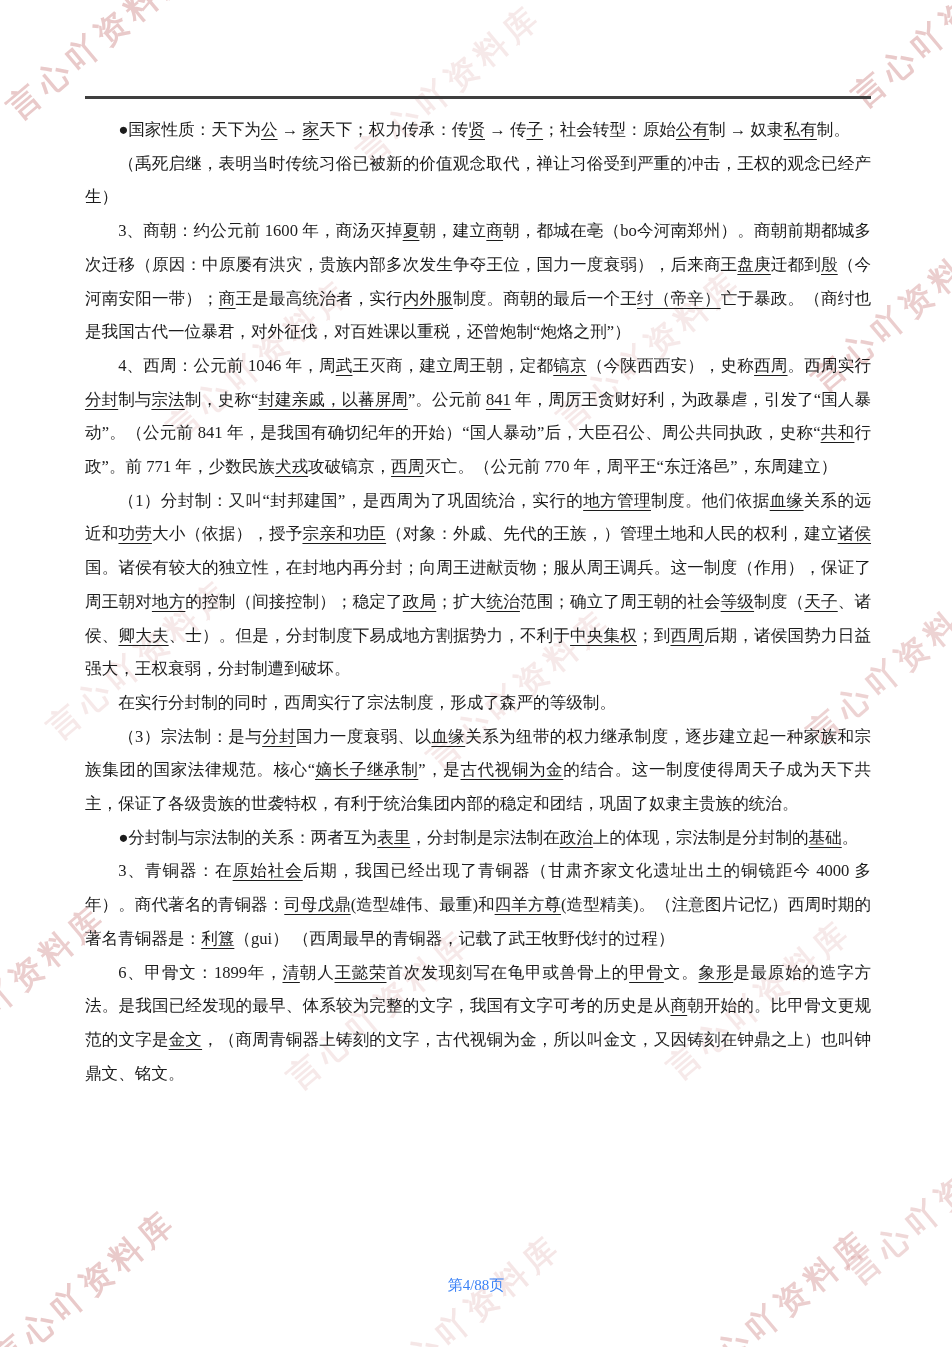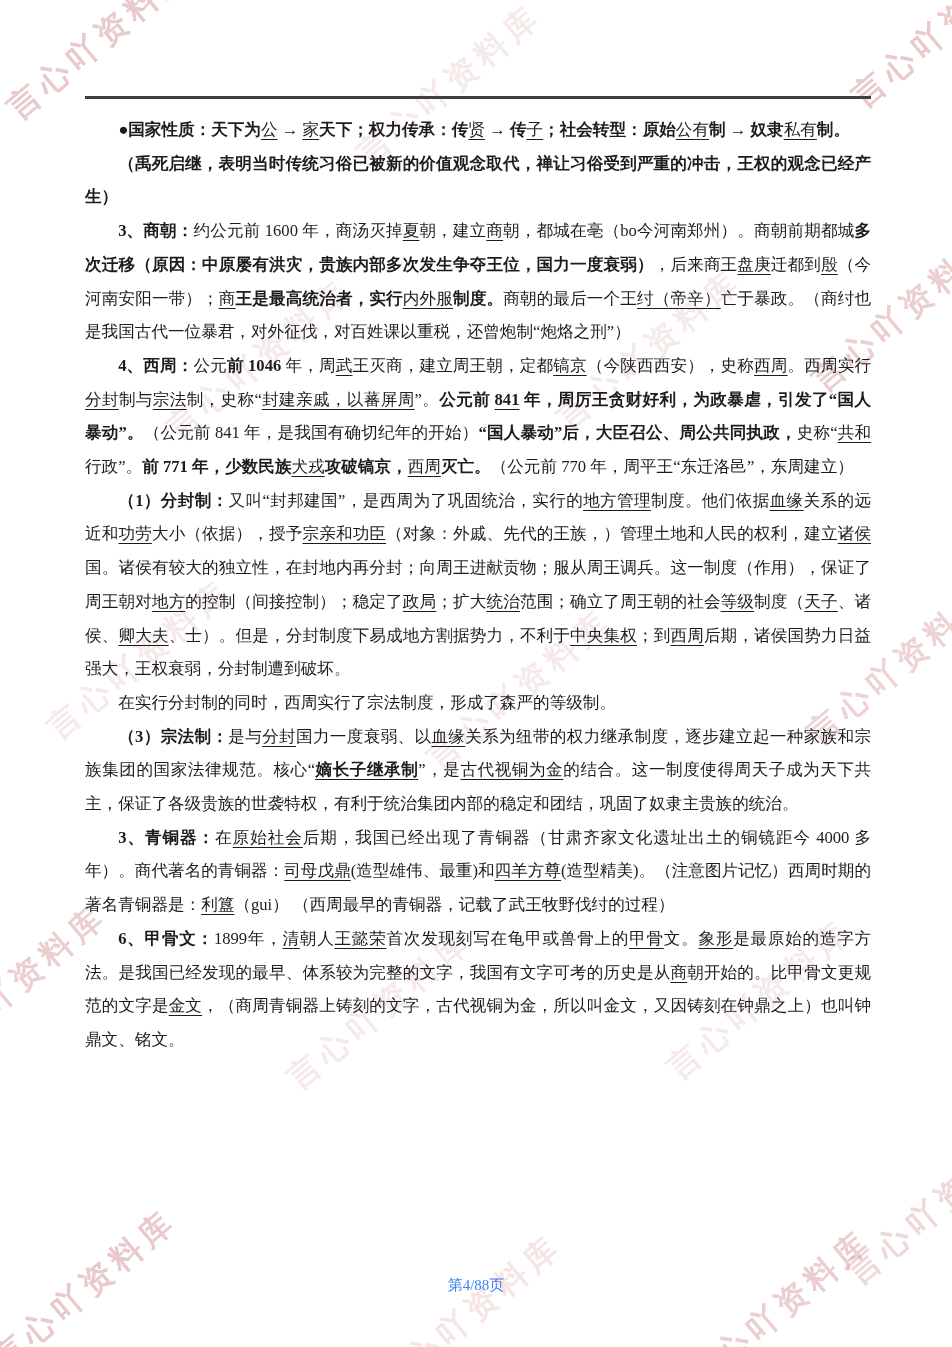--- a/index.html
+++ b/index.html
@@ -29,21 +29,21 @@
   .content {
     position: absolute;
     left: 85px; top: 113px; width: 786px;
     z-index: 1;
     font-size: 16.6px;
     line-height: 33.7px;
     color: #1c1c1c;
     text-align: justify;
   }
   .para { margin: 0; text-indent: 2em; }
-  .b { font-weight: 700; }
+  .b { font-weight: 400; }
   .u { text-decoration: underline; text-underline-offset: 4px; text-decoration-thickness: 1.4px; }
   .footer {
     position: absolute;
     left: 0; right: 0; top: 1276px;
     text-align: center;
     font-size: 15px;
     color: #3b82f6;
     z-index: 1;
   }
 </style>
@@ -71,17 +71,18 @@
     </div>
   <div class="rule"></div>
   <div class="content" id="content">
       <p class="para"><span class="b">●国家性质：天下为</span><span class="u">公</span><span class="b"> → </span><span class="u">家</span><span class="b">天下；权力传承：传</span><span class="u">贤</span><span class="b"> → 传</span><span class="u">子</span><span class="b">；社会转型：原始</span><span class="u">公有</span><span class="b">制 → 奴隶</span><span class="u">私有</span><span class="b">制。</span></p>
       <p class="para"><span class="b">（禹死启继，表明当时传统习俗已被新的价值观念取代，禅让习俗受到严重的冲击，王权的观念已经产生）</span></p>
       <p class="para"><span class="b">3、商朝：</span><span>约公元前 1600 年，商汤灭掉</span><span class="u">夏</span><span>朝，建立</span><span class="u">商</span><span>朝，都城在亳（bo今河南郑州）。商朝前期都城</span><span class="b">多次迁移（原因：中原屡有洪灾，贵族内部多次发生争夺王位，国力一度衰弱）</span><span>，后来商王</span><span class="u">盘庚</span><span>迁都到</span><span class="u">殷</span><span>（今河南安阳一带）；</span><span class="u">商</span><span class="b">王是最高统治者，实行</span><span class="u">内外服</span><span class="b">制度。</span><span>商朝的最后一个王</span><span class="u">纣（帝辛）</span><span>亡于暴政。（商纣也是我国古代一位暴君，对外征伐，对百姓课以重税，还曾炮制“炮烙之刑”）</span></p>
       <p class="para"><span class="b">4、西周：</span><span>公元</span><span class="b">前 1046</span><span> 年，周</span><span class="u">武</span><span>王灭商，建立周王朝，定都</span><span class="u">镐京</span><span>（今陕西西安），史称</span><span class="u">西周</span><span>。西周实行</span><span class="u">分封</span><span>制与</span><span class="u">宗法</span><span>制，史称“</span><span class="u">封建亲戚，以蕃屏周</span><span>”。</span><span class="b">公元前 </span><span class="b u">841</span><span class="b"> 年，周厉王贪财好利，为政暴虐，引发了“国人暴动”。</span><span>（公元前 841 年，是我国有确切纪年的开始）</span><span class="b">“国人暴动”后，大臣召公、周公共同执政，</span><span>史称“</span><span class="u">共和</span><span>行政”。</span><span class="b">前 771 年，少数民族</span><span class="u">犬戎</span><span class="b">攻破镐京，</span><span class="u">西周</span><span class="b">灭亡。</span><span>（公元前 770 年，周平王“东迁洛邑”，东周建立）</span></p>
       <p class="para"><span class="b">（1）分封制：</span><span>又叫“封邦建国”，是西周为了巩固统治，实行的</span><span class="u">地方管理</span><span>制度。他们依据</span><span class="u">血缘</span><span>关系的远近和</span><span class="u">功劳</span><span>大小（依据），授予</span><span class="u">宗亲和功臣</span><span>（对象：外戚、先代的王族，）管理土地和人民的权利，建立</span><span class="u">诸侯</span><span>国。诸侯有较大的独立性，在封地内再分封；向周王进献贡物；服从周王调兵。这一制度（作用），保证了周王朝对</span><span class="u">地方</span><span>的控制（间接控制）；稳定了</span><span class="u">政局</span><span>；扩大</span><span class="u">统治</span><span>范围；确立了周王朝的社会</span><span class="u">等级</span><span>制度（</span><span class="u">天子</span><span>、诸侯、</span><span class="u">卿大夫</span><span>、士）。但是，分封制度下易成地方割据势力，不利于</span><span class="u">中央集权</span><span>；到</span><span class="u">西周</span><span>后期，诸侯国势力日益强大，王权衰弱，分封制遭到破坏。</span></p>
       <p class="para"><span>在实行分封制的同时，西周实行了宗法制度，形成了森严的等级制。</span></p>
       <p class="para"><span class="b">（3）宗法制：</span><span>是与</span><span class="u">分封</span><span>国力一度衰弱、以</span><span class="u">血缘</span><span>关系为纽带的权力继承制度，逐步建立起一种家族和宗族集团的国家法律规范。核心“</span><span class="b u">嫡长子继承制</span><span>”，是</span><span class="u">古代视铜为金</span><span>的结合。这一制度使得周天子成为天下共主，保证了各级贵族的世袭特权，有利于统治集团内部的稳定和团结，巩固了奴隶主贵族的统治。</span></p>
+      <p class="para"><span class="b">●分封制与宗法制的关系：</span><span>两者互为</span><span class="u">表里</span><span>，分封制是宗法制在</span><span class="u">政治</span><span>上的体现，宗法制是分封制的</span><span class="u">基础</span><span>。</span></p>
       <p class="para"><span class="b">3、青铜器：</span><span>在</span><span class="u">原始社会</span><span>后期，我国已经出现了青铜器（甘肃齐家文化遗址出土的铜镜距今 4000 多年）。商代著名的青铜器：</span><span class="u">司母戊鼎</span><span>(造型雄伟、最重)和</span><span class="u">四羊方尊</span><span>(造型精美)。（注意图片记忆）西周时期的著名青铜器是：</span><span class="u">利簋</span><span>（gui） （西周最早的青铜器，记载了武王牧野伐纣的过程）</span></p>
       <p class="para"><span class="b">6、甲骨文：</span><span>1899年，</span><span class="u">清</span><span>朝人</span><span class="u">王懿荣</span><span>首次发现刻写在龟甲或兽骨上的</span><span class="u">甲骨</span><span>文。</span><span class="u">象形</span><span>是最原始的造字方法。是我国已经发现的最早、体系较为完整的文字，我国有文字可考的历史是从</span><span class="u">商</span><span>朝开始的。比甲骨文更规范的文字是</span><span class="u">金文</span><span>，（商周青铜器上铸刻的文字，古代视铜为金，所以叫金文，又因铸刻在钟鼎之上）也叫钟鼎文、铭文。</span></p>
     </div>
   <div class="footer">第4/88页</div>
 </div>
 
 </body></html>

